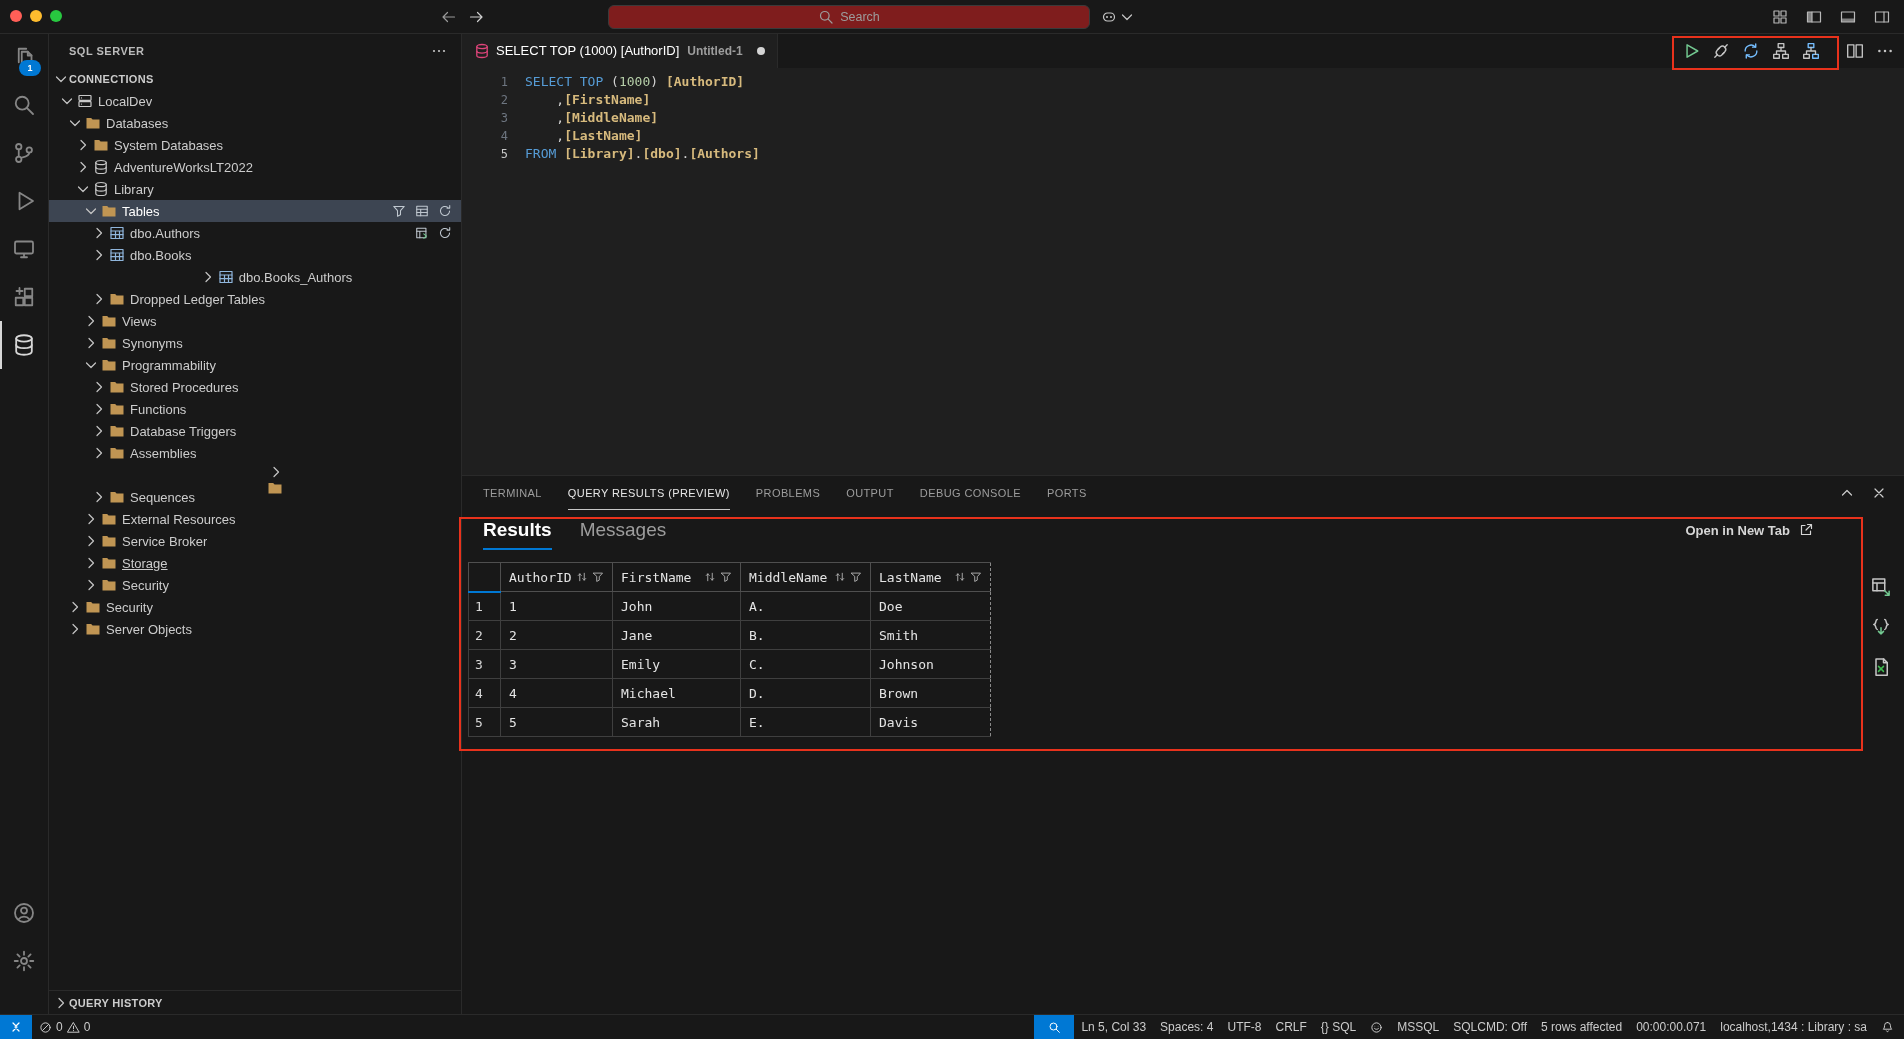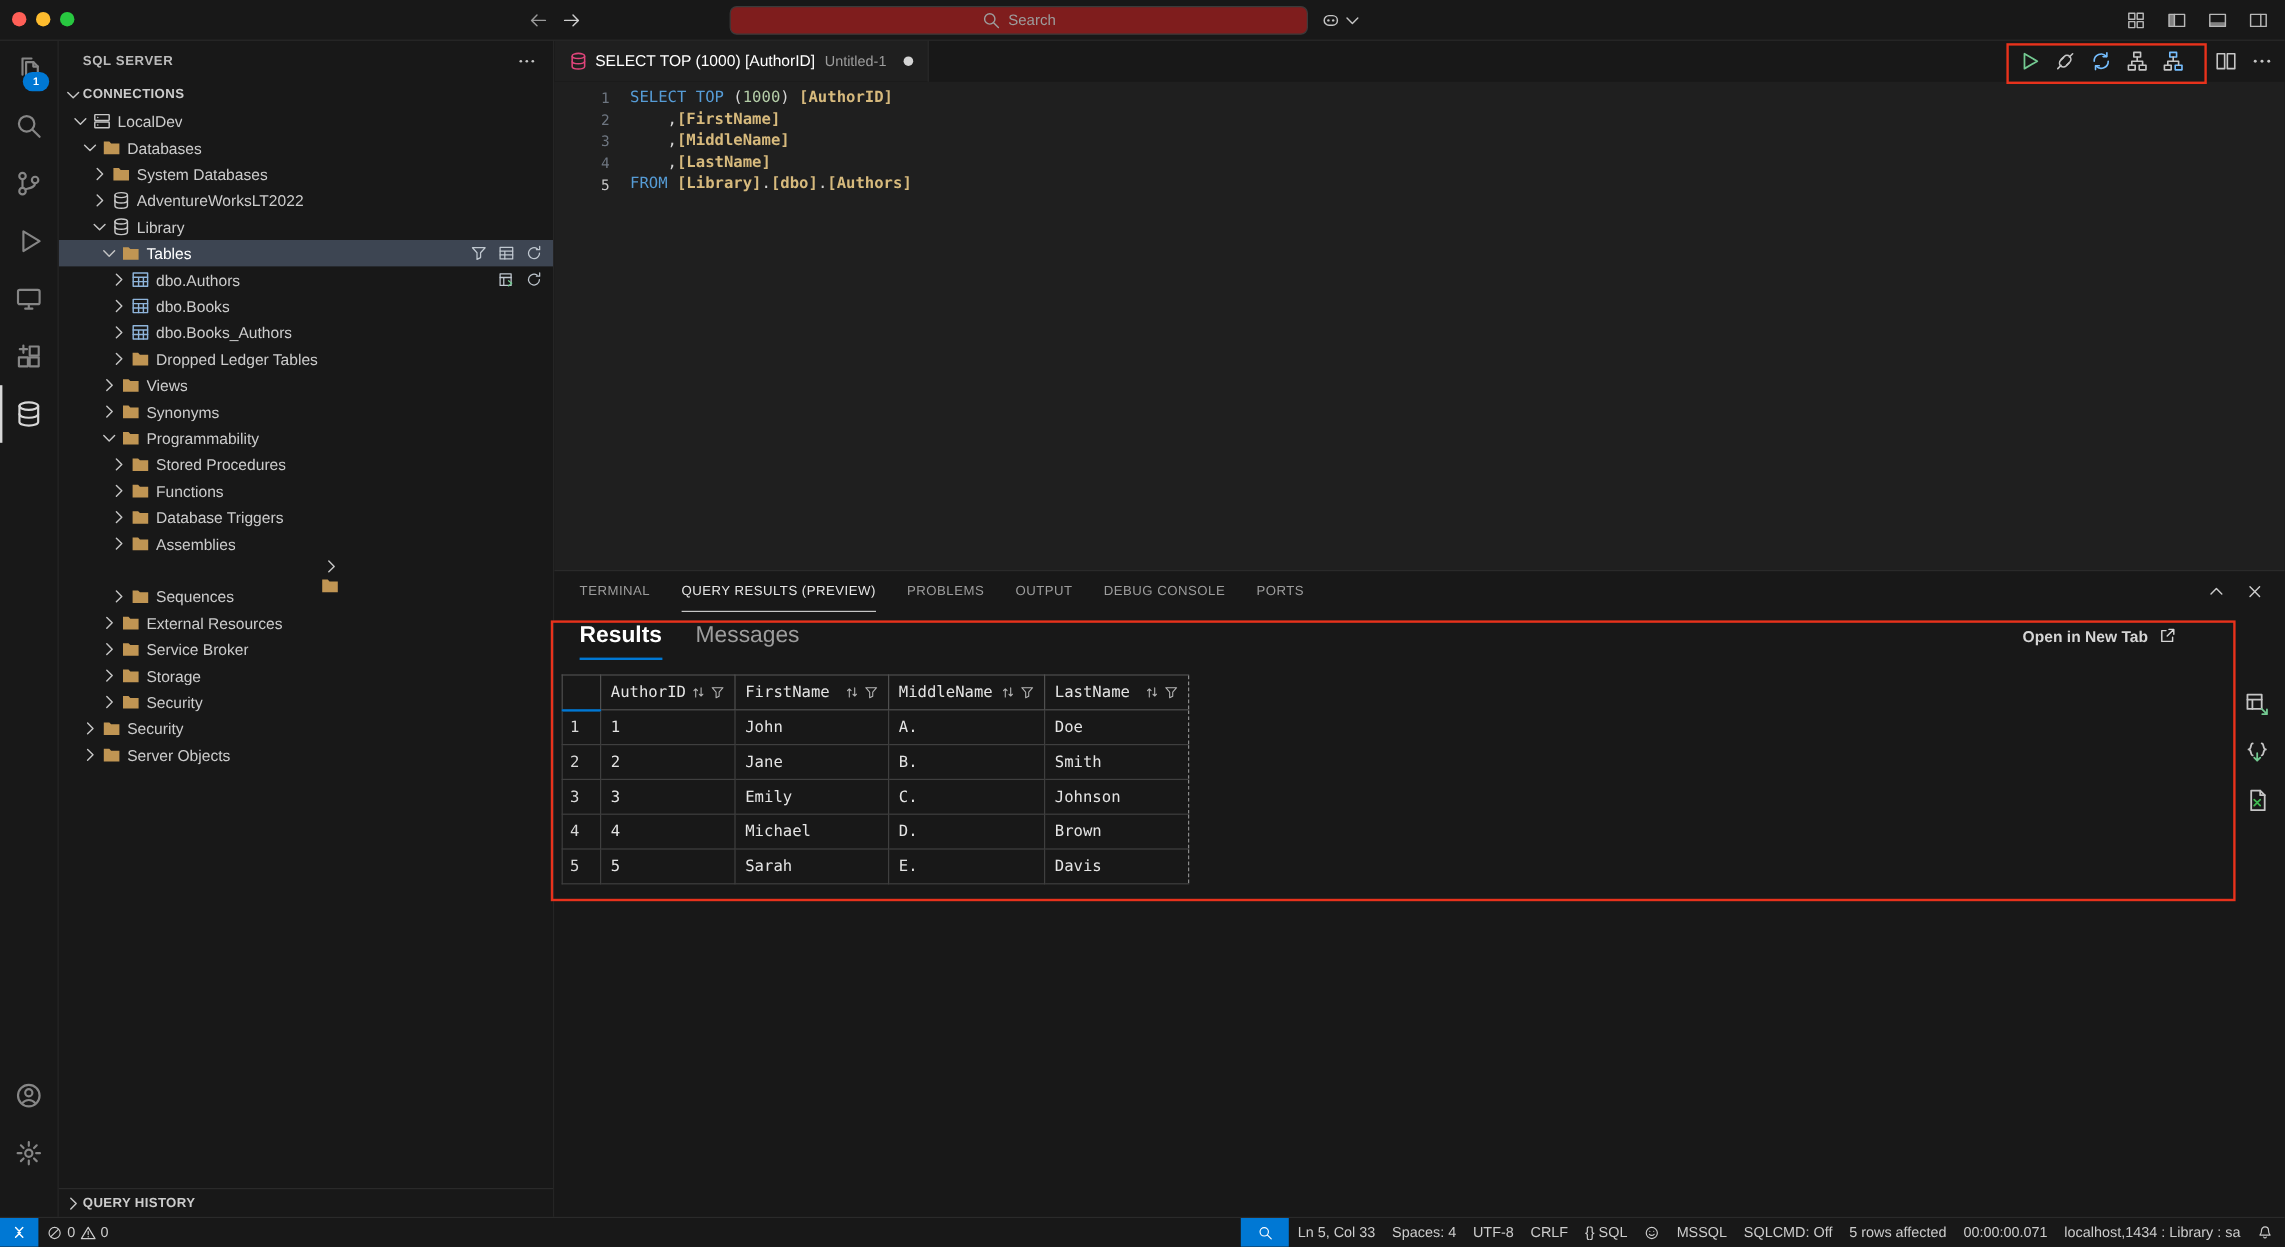--- a/index.html
+++ b/index.html
@@ -54,21 +54,21 @@
   .action-btn{width:16px;height:16px;display:flex;align-items:center;justify-content:center;color:#c0c8d0;cursor:pointer;}
   .action-btn svg{width:14px;height:14px;}
   .query-history{height:24px;flex:none;border-top:1px solid #2a2a2a;display:flex;align-items:center;font-size:11px;font-weight:700;color:#cccccc;padding-left:4px;letter-spacing:.3px;cursor:pointer;}
 
   
   .editor-col{flex:1;display:flex;flex-direction:column;background:#1f1f1f;min-width:0;}
   .tabbar{height:35px;flex:none;background:#181818;display:flex;position:relative;}
   .tab{background:#1f1f1f;display:flex;align-items:center;padding:0 12px;gap:6px;border-right:1px solid #2a2a2a;height:100%;cursor:pointer;}
   .tab-ico{color:#e0457b;}
   .tab-title{font-size:13px;color:#ffffff;}
-  .tab-sub{font-size:12px;color:#9d9d9d;margin-left:2px;}
+  .tab-sub{font-size:12px;color:#9d9d9d;margin-left:2px;font-weight:bold;}
   .tab-dot{width:8px;height:8px;border-radius:50%;background:#d4d4d4;margin-left:8px;flex:none;}
   .editor-toolbar{position:absolute;right:6px;top:0;height:35px;display:flex;align-items:center;}
   .tb-btn{width:26px;height:26px;display:flex;align-items:center;justify-content:center;color:#c5c5c5;border-radius:4px;margin-left:4px;cursor:pointer;}
   .tb-btn .ico svg{width:18px;height:18px;}
   .toolbar-gap{width:14px;}
 
   
   .code-area{height:402px;flex:none;padding-top:5px;overflow:hidden;background:#1f1f1f;}
   .code-line{display:flex;height:18px;line-height:18px;}
   .line-num{width:46px;flex:none;text-align:right;color:#6e7681;font-size:12px;font-family:"DejaVu Sans Mono","Liberation Mono",monospace;}
@@ -466,21 +466,21 @@
               </svg>
             </span>
             <span class="ico tree-ico" data-name="table-icon">
               <svg viewBox="0 0 16 16" width="16" height="16" fill="none" stroke="currentColor" stroke-width="1.2" stroke-linecap="round" stroke-linejoin="round">
                 <rect x="2" y="2.5" width="12" height="11"></rect>
                 <path d="M2 6h12M2 9.7h12M6.5 6v7.5M10.5 6v7.5"></path>
               </svg>
             </span>
             <span class="tree-label" data-name="tree-item-label">dbo.Books</span>
           </div>
-          <div class="tree-row" data-name="tree-item-dbo-books-authors" style="padding-left: 42px;">
+          <div class="tree-row" data-name="tree-item-dbo-books-authors" style="padding-left: 42px; justify-content: center;">
             <span class="ico chev" data-name="chevron-right-icon">
               <svg viewBox="0 0 16 16" width="16" height="16" fill="none" stroke="currentColor" stroke-width="1.2" stroke-linecap="round" stroke-linejoin="round">
                 <path d="M6 3.5L10.5 8 6 12.5"></path>
               </svg>
             </span>
             <span class="ico tree-ico" data-name="table-icon">
               <svg viewBox="0 0 16 16" width="16" height="16" fill="none" stroke="currentColor" stroke-width="1.2" stroke-linecap="round" stroke-linejoin="round">
                 <rect x="2" y="2.5" width="12" height="11"></rect>
                 <path d="M2 6h12M2 9.7h12M6.5 6v7.5M10.5 6v7.5"></path>
               </svg>
@@ -636,21 +636,21 @@
                 <path d="M6 3.5L10.5 8 6 12.5"></path>
               </svg>
             </span>
             <span class="ico tree-ico" data-name="folder-icon">
               <svg viewBox="0 0 16 16" width="16" height="16" fill="none" stroke="currentColor" stroke-width="1.2" stroke-linecap="round" stroke-linejoin="round">
                 <path d="M1.5 3h4.6l1.5 1.6h6.9v8.9h-13z" fill="currentColor" stroke="none"></path>
               </svg>
             </span>
             <span class="tree-label" data-name="tree-item-label">Service Broker</span>
           </div>
-          <div class="tree-row" data-name="tree-item-storage" style="padding-left: 34px;">
+          <div class="tree-row" data-name="tree-item-storage" style="padding-left: 34px; text-decoration: underline;">
             <span class="ico chev" data-name="chevron-right-icon">
               <svg viewBox="0 0 16 16" width="16" height="16" fill="none" stroke="currentColor" stroke-width="1.2" stroke-linecap="round" stroke-linejoin="round">
                 <path d="M6 3.5L10.5 8 6 12.5"></path>
               </svg>
             </span>
             <span class="ico tree-ico" data-name="folder-icon">
               <svg viewBox="0 0 16 16" width="16" height="16" fill="none" stroke="currentColor" stroke-width="1.2" stroke-linecap="round" stroke-linejoin="round">
                 <path d="M1.5 3h4.6l1.5 1.6h6.9v8.9h-13z" fill="currentColor" stroke="none"></path>
               </svg>
             </span>

